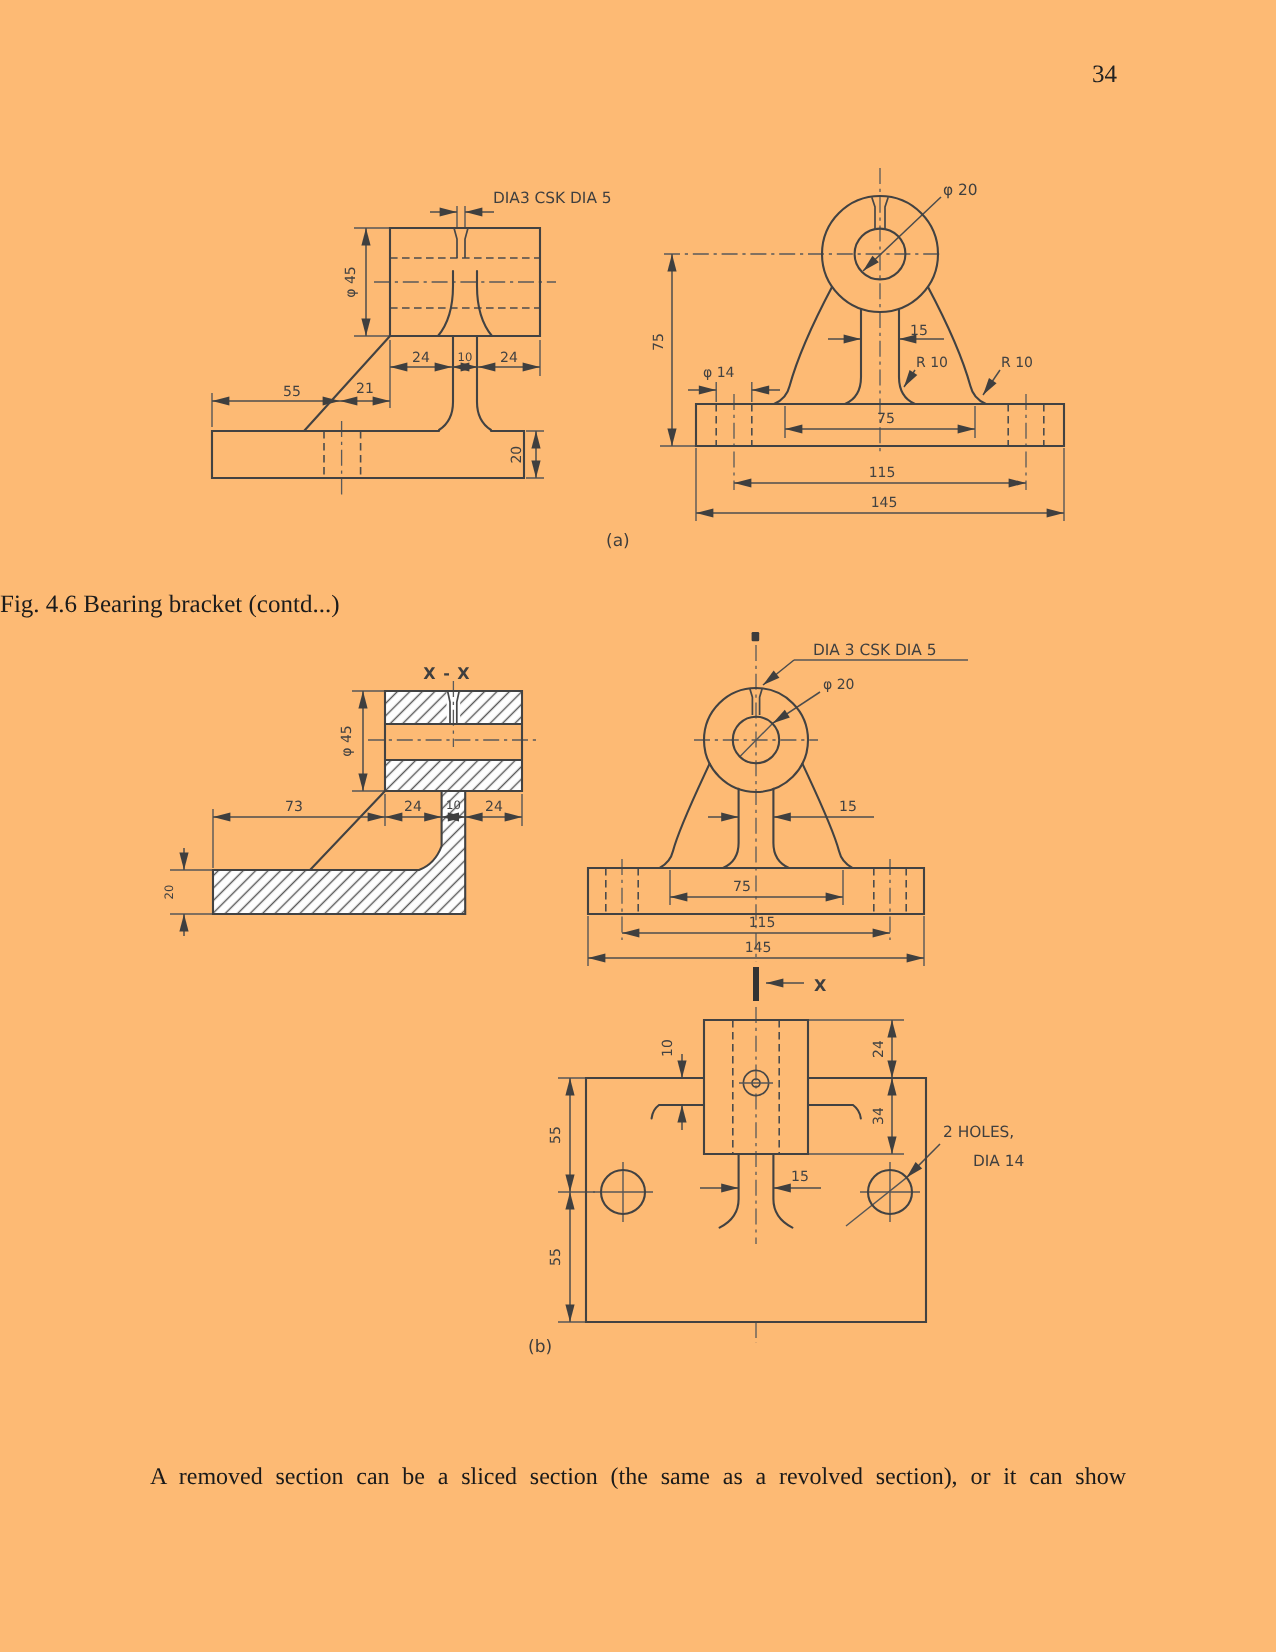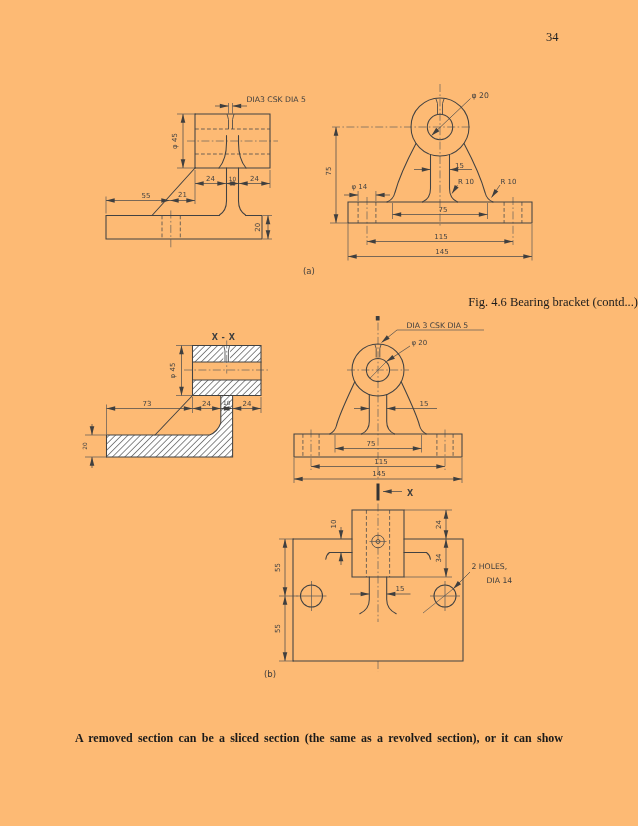--- a/index.html
+++ b/index.html
@@ -1,22 +1,22 @@
 <!DOCTYPE html>
 <html><head>
 <meta charset="utf-8">
 <style>
   html,body{margin:0;padding:0;background:#e8e8e8;}
   .page{position:relative;width:638px;height:826px;background:#fdba74;overflow:hidden;
         font-family:"Liberation Serif",serif;}
   .pagenum{position:absolute;left:546px;top:30px;font-size:12.5px;color:#222;}
-  .caption{position:absolute;left:0;width:100%;text-align:right;font-size:12.5px;color:#1b1b1b;}
+  .caption{position:absolute;left:0;width:100%;text-align:left;font-size:12.5px;color:#1b1b1b;}
   .sublabel{position:absolute;font:8.5px "DejaVu Sans",sans-serif;color:#3d3d3d;}
   .bodytext{position:absolute;left:75px;top:731px;width:488px;font-size:12px;color:#1a1a1a;
-            text-align:justify;text-align-last:justify;font-weight:bold;}
+            text-align:justify;text-align-last:justify;}
   svg.draw{position:absolute;left:0;top:0;}
   .ol{stroke:#424242;stroke-width:1.05;fill:none;stroke-linecap:round;}
   .ol2{stroke:#474747;stroke-width:0.85;fill:none;}
   .tl{stroke:#575757;stroke-width:0.7;fill:none;}
   .dim{stroke:#4c4c4c;stroke-width:0.75;fill:none;}
   .hid{stroke:#4c4c4c;stroke-width:0.8;fill:none;stroke-dasharray:3.8 2.2;}
   .cl{stroke:#5a5a5a;stroke-width:0.65;fill:none;stroke-dasharray:8 2.4 1.6 2.4;}
   .dt{font:7px "DejaVu Sans",sans-serif;fill:#424242;}
   .dts{font:5.8px "DejaVu Sans",sans-serif;fill:#424242;}
   .nt{font:7.7px "DejaVu Sans",sans-serif;fill:#3f3f3f;}

